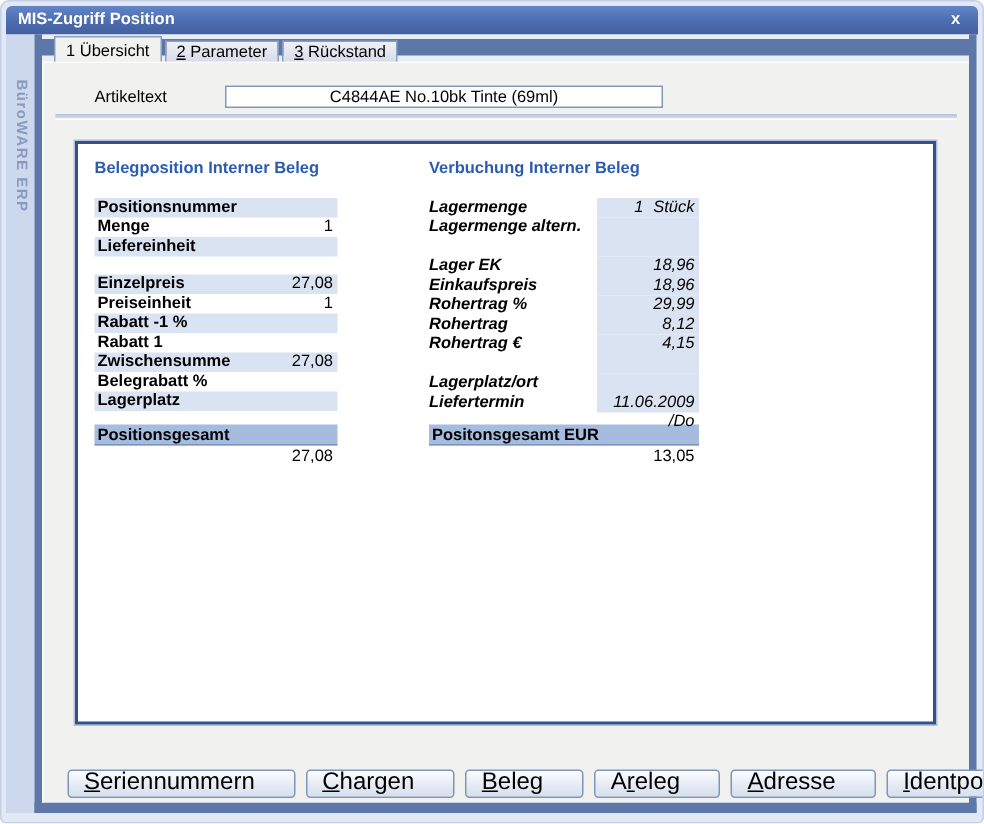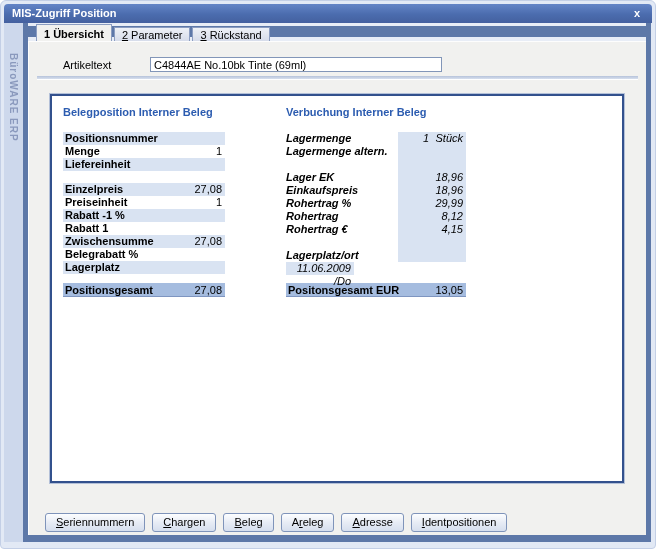--- a/index.html
+++ b/index.html
@@ -42,37 +42,37 @@
     content:'';position:absolute;left:0;right:0;top:3px;height:11px;background:#5d78a8;
   }
   .tabs{position:relative;display:flex;align-items:flex-end;height:18px;padding-left:8px;gap:2px;}
   .tab{
     position:relative;z-index:1;font-size:11px;line-height:12px;
     border:1px solid #8b9dc1;border-bottom:none;
     background:linear-gradient(to bottom,#eef1f6,#d6dcea);
     padding:1px 7px 1px 7px;height:14px;color:#000;cursor:default;white-space:nowrap;
   }
   .tab.active{
-    background:#f1f1ef;height:17px;padding-top:3px;font-weight:bold;
+    background:#f1f1ef;height:17px;padding-top:3px;font-weight:normal;
   }
   .tab u{text-decoration:underline;}
   
   .tab-page{
     position:absolute;left:24px;right:5px;top:18px;bottom:7px;
     background:#f1f1ef;border-left:1px solid #fdfdfd;border-top:1px solid #fdfdfd;
   }
   .form-area{padding:15px 0 0 34px;}
   .form-row{display:flex;align-items:center;height:15px;margin-bottom:1px;}
   .form-row .flabel{width:87px;font-size:11px;color:#000;}
   .form-row input{
     height:15px;border:1px solid #8296b8;background:#fff;
     font-size:11px;padding:0 3px;color:#000;
   }
   .input-short{width:126px;}
-  .input-long{width:292px;}
+  .input-long{width:292px;text-align:center;}
   .groove{
     margin:4px 8px 0 8px;height:4px;
     background:linear-gradient(to bottom,#b6c3da,#d7dfee);
     border-bottom:1px solid #ffffff;
   }
   
   .panel{
     position:absolute;left:21px;top:52px;width:574px;height:389px;
     border:2px solid #33518d;background:#fff;
     box-shadow:0 0 0 1px #b3c0d8;
@@ -88,28 +88,28 @@
   .rrow{display:flex;height:13px;line-height:13px;font-size:11px;font-style:italic;}
   .rrow .rlbl{width:112px;font-weight:bold;color:#000;white-space:nowrap;}
   .rrow .vblock{width:68px;background:#d9e3f2;display:flex;}
   .rrow .rval{flex:1;text-align:right;padding-right:3px;}
   .rrow .unit{width:34px;text-align:right;padding-right:3px;}
   .gap1{height:12px;}
   .gap2{height:9px;}
   .gapr{height:8px;}
   .trow{
     display:flex;height:14px;line-height:14px;font-size:11px;
-    background:#a5bcdf;border-bottom:1px solid #7e95c0;
+    background:#a5bcdf;border-bottom:1px solid #7e95c0;flex-direction:column;
   }
   .trow .lbl{flex:1;font-weight:bold;padding-left:2px;}
   .trow .val{text-align:right;padding-right:3px;}
   
   .btnrow{position:absolute;left:16px;bottom:3px;display:flex;gap:7px;}
   .btn{
-    font-size:11px;line-height:12px;padding:2px 10px 3px 10px;
+    font-size:16px;line-height:12px;padding:2px 26px 3px 10px;
     border:1px solid #7f94ba;border-radius:3px;
     background:linear-gradient(to bottom,#fdfeff 0%,#e7ecf5 50%,#d6dfee 100%);
     color:#000;cursor:default;white-space:nowrap;
   }
   .btn u{text-decoration:underline;}
 </style>
 </head>
 <body>
 
 <div id="window">
@@ -290,20 +290,21 @@
 
               <div class="rrow">
                 <span class="rlbl">Lagerplatz/ort</span>
                 <span class="vblock">
                   <span class="rval"></span>
 
                 </span>
               </div>
 
               <div class="rrow">
+                <span class="rlbl">Liefertermin</span>
                 <span class="vblock">
                   <span class="rval">11.06.2009 /Do</span>
 
                 </span>
               </div>
             </div>
           <div class="gapr"></div>
           <div class="trow">
             <span class="lbl">Positonsgesamt EUR</span>
             <span class="val">13,05</span>

